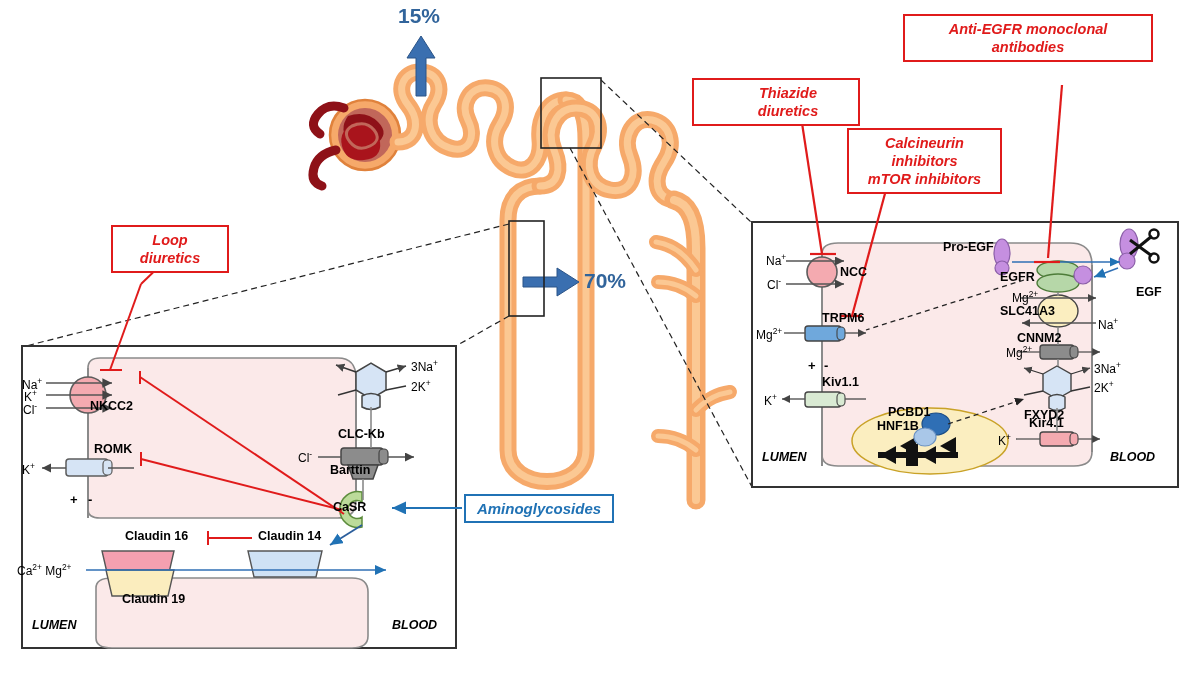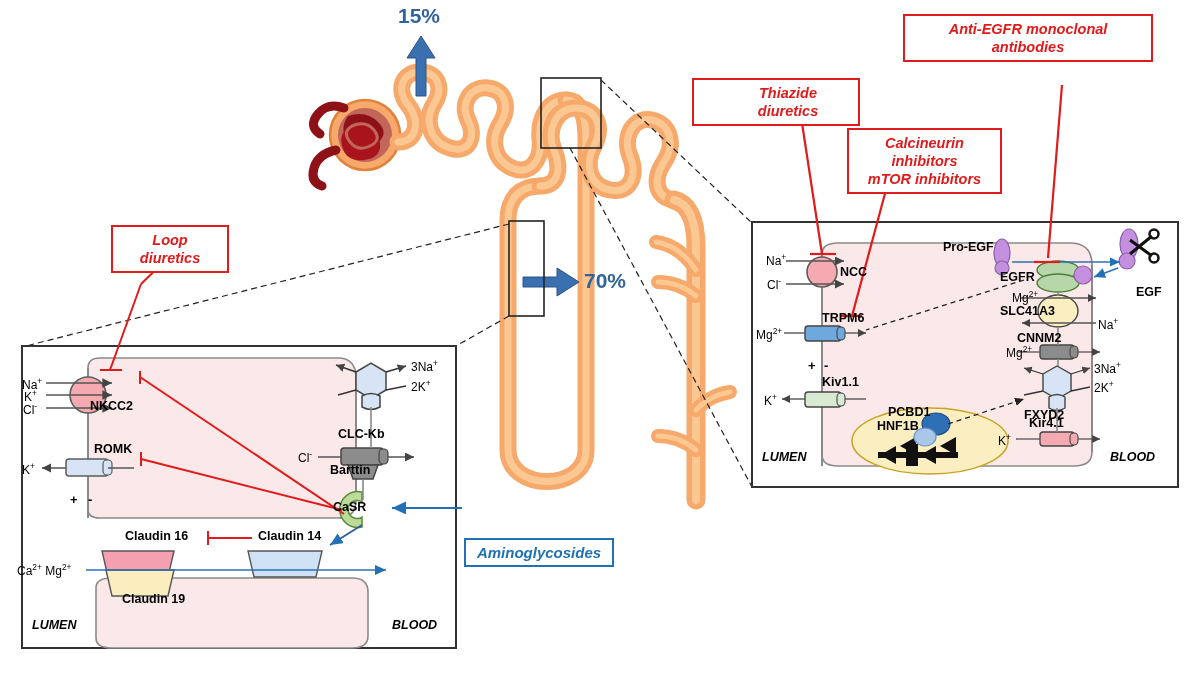--- a/index.html
+++ b/index.html
@@ -5,21 +5,21 @@
   html,body{margin:0;padding:0;background:#fff;}
   body{width:1200px;height:675px;overflow:hidden;font-family:"Liberation Sans",sans-serif;}
   #stage{position:relative;width:1200px;height:675px;background:#ffffff;}
   svg.layer{position:absolute;left:0;top:0;width:1200px;height:675px;}
   .pct{position:absolute;color:#31649b;font-weight:bold;font-size:21px;font-family:"Liberation Sans",sans-serif;}
   .redbox{position:absolute;border:2px solid #e01b1b;background:#fff;color:#e01b1b;
           font-style:italic;font-weight:bold;font-size:14.5px;line-height:1.25;
           text-align:center;padding:4px 9px;font-family:"Liberation Sans",sans-serif;box-sizing:border-box;}
   .bluebox{position:absolute;border:2px solid #2072b5;background:#fff;color:#2072b5;
            font-style:italic;font-weight:bold;font-size:15px;text-align:center;padding:4px 9px;
-           font-family:"Liberation Sans",sans-serif;box-sizing:border-box;margin-top:44px;}
+           font-family:"Liberation Sans",sans-serif;box-sizing:border-box;}
   .lbl{position:absolute;font-family:"Liberation Sans",sans-serif;color:#000;white-space:nowrap;}
   .lbl.b{font-weight:bold;font-size:12.5px;}
   .lbl.ion{font-size:12px;}
   .lbl.cmp{font-style:italic;font-weight:bold;font-size:12.5px;}
   .lbl.sign{font-weight:bold;font-size:13px;}
   sup{font-size:0.7em;vertical-align:super;}
 </style>
 </head>
 <body>
 

